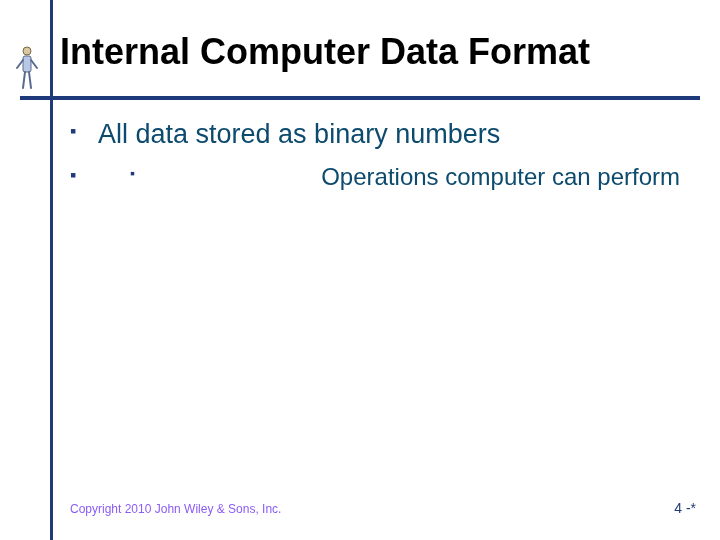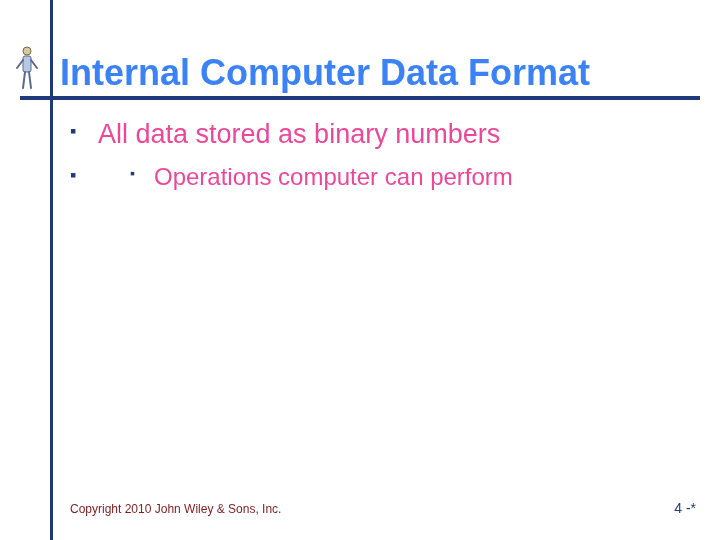--- a/index.html
+++ b/index.html
@@ -33,41 +33,40 @@
     left: 12px;
     top: 44px;
     width: 30px;
     height: 48px;
   }
   .title {
     position: absolute;
     left: 60px;
     top: 32px;
     right: 20px;
-    color: #3b82f6;
+    color: #000000;
     font-weight: bold;
     font-size: 36px;
     line-height: 1.1;
     font-family: Arial, Helvetica, sans-serif;
-    margin-top: 21px;
   }
   .hrule {
     position: absolute;
     left: 20px;
     top: 96px;
     width: 680px;
     height: 4px;
     background: #1f3a7a;
   }
   .content {
     position: absolute;
     left: 70px;
     top: 118px;
     right: 40px;
-    color: #ec4899;
+    color: #0c4a6e;
   }
   ul.level1 {
     list-style: none;
     margin: 0;
     padding: 0;
   }
   ul.level1 > li {
     position: relative;
     padding-left: 28px;
     font-size: 27px;
@@ -79,20 +78,21 @@
     position: absolute;
     left: 0;
     top: 2px;
     color: #1f3a7a;
     font-size: 18px;
   }
   ul.level2 {
     list-style: none;
     margin: 10px 0 0 0;
     padding: 0 0 0 32px;
+    text-align: right;
   }
   ul.level2 > li {
     position: relative;
     padding-left: 24px;
     font-size: 24px;
     line-height: 1.28;
     margin-bottom: 2px;
   }
   ul.level2 > li::before {
     content: "▪";
@@ -100,21 +100,21 @@
     left: 0;
     top: 3px;
     color: #1f3a7a;
     font-size: 14px;
   }
   .footer-left {
     position: absolute;
     left: 70px;
     bottom: 24px;
     font-size: 12px;
-    color: #7f1d1d;
+    color: #8b5cf6;
   }
   .footer-right {
     position: absolute;
     right: 24px;
     bottom: 24px;
     font-size: 14px;
     color: #1f3a7a;
   }
 </style>
 </head>

